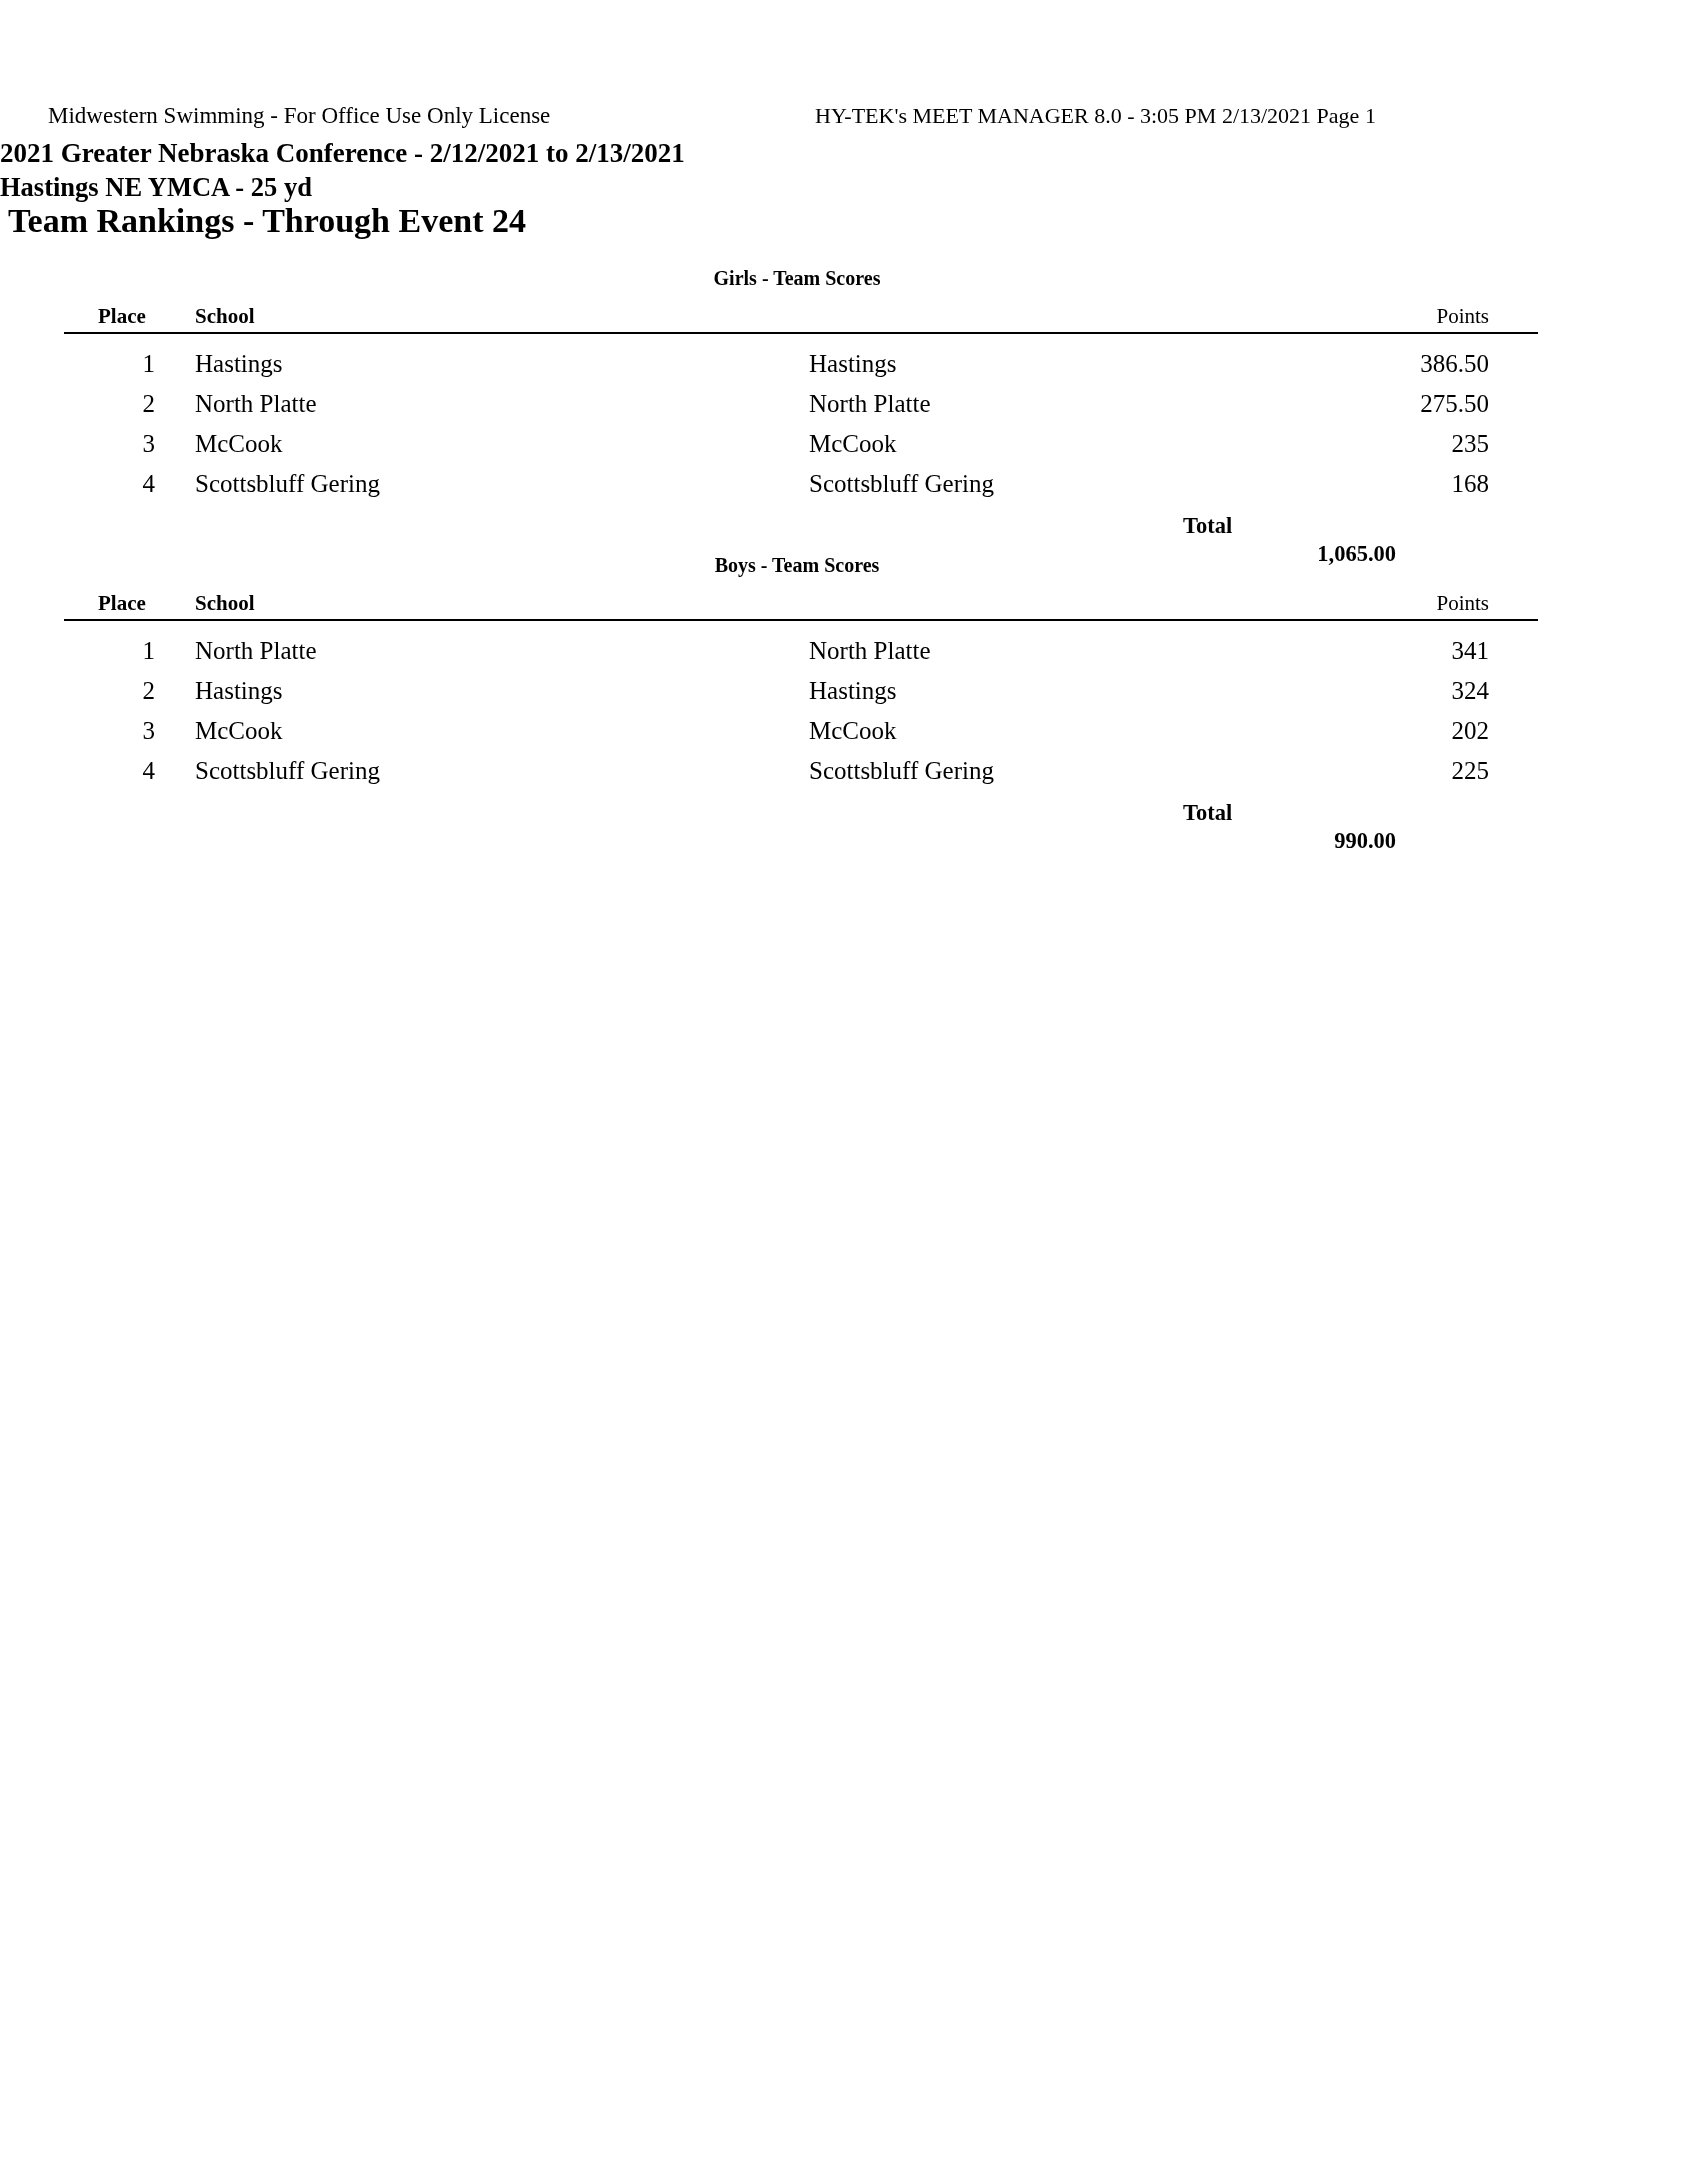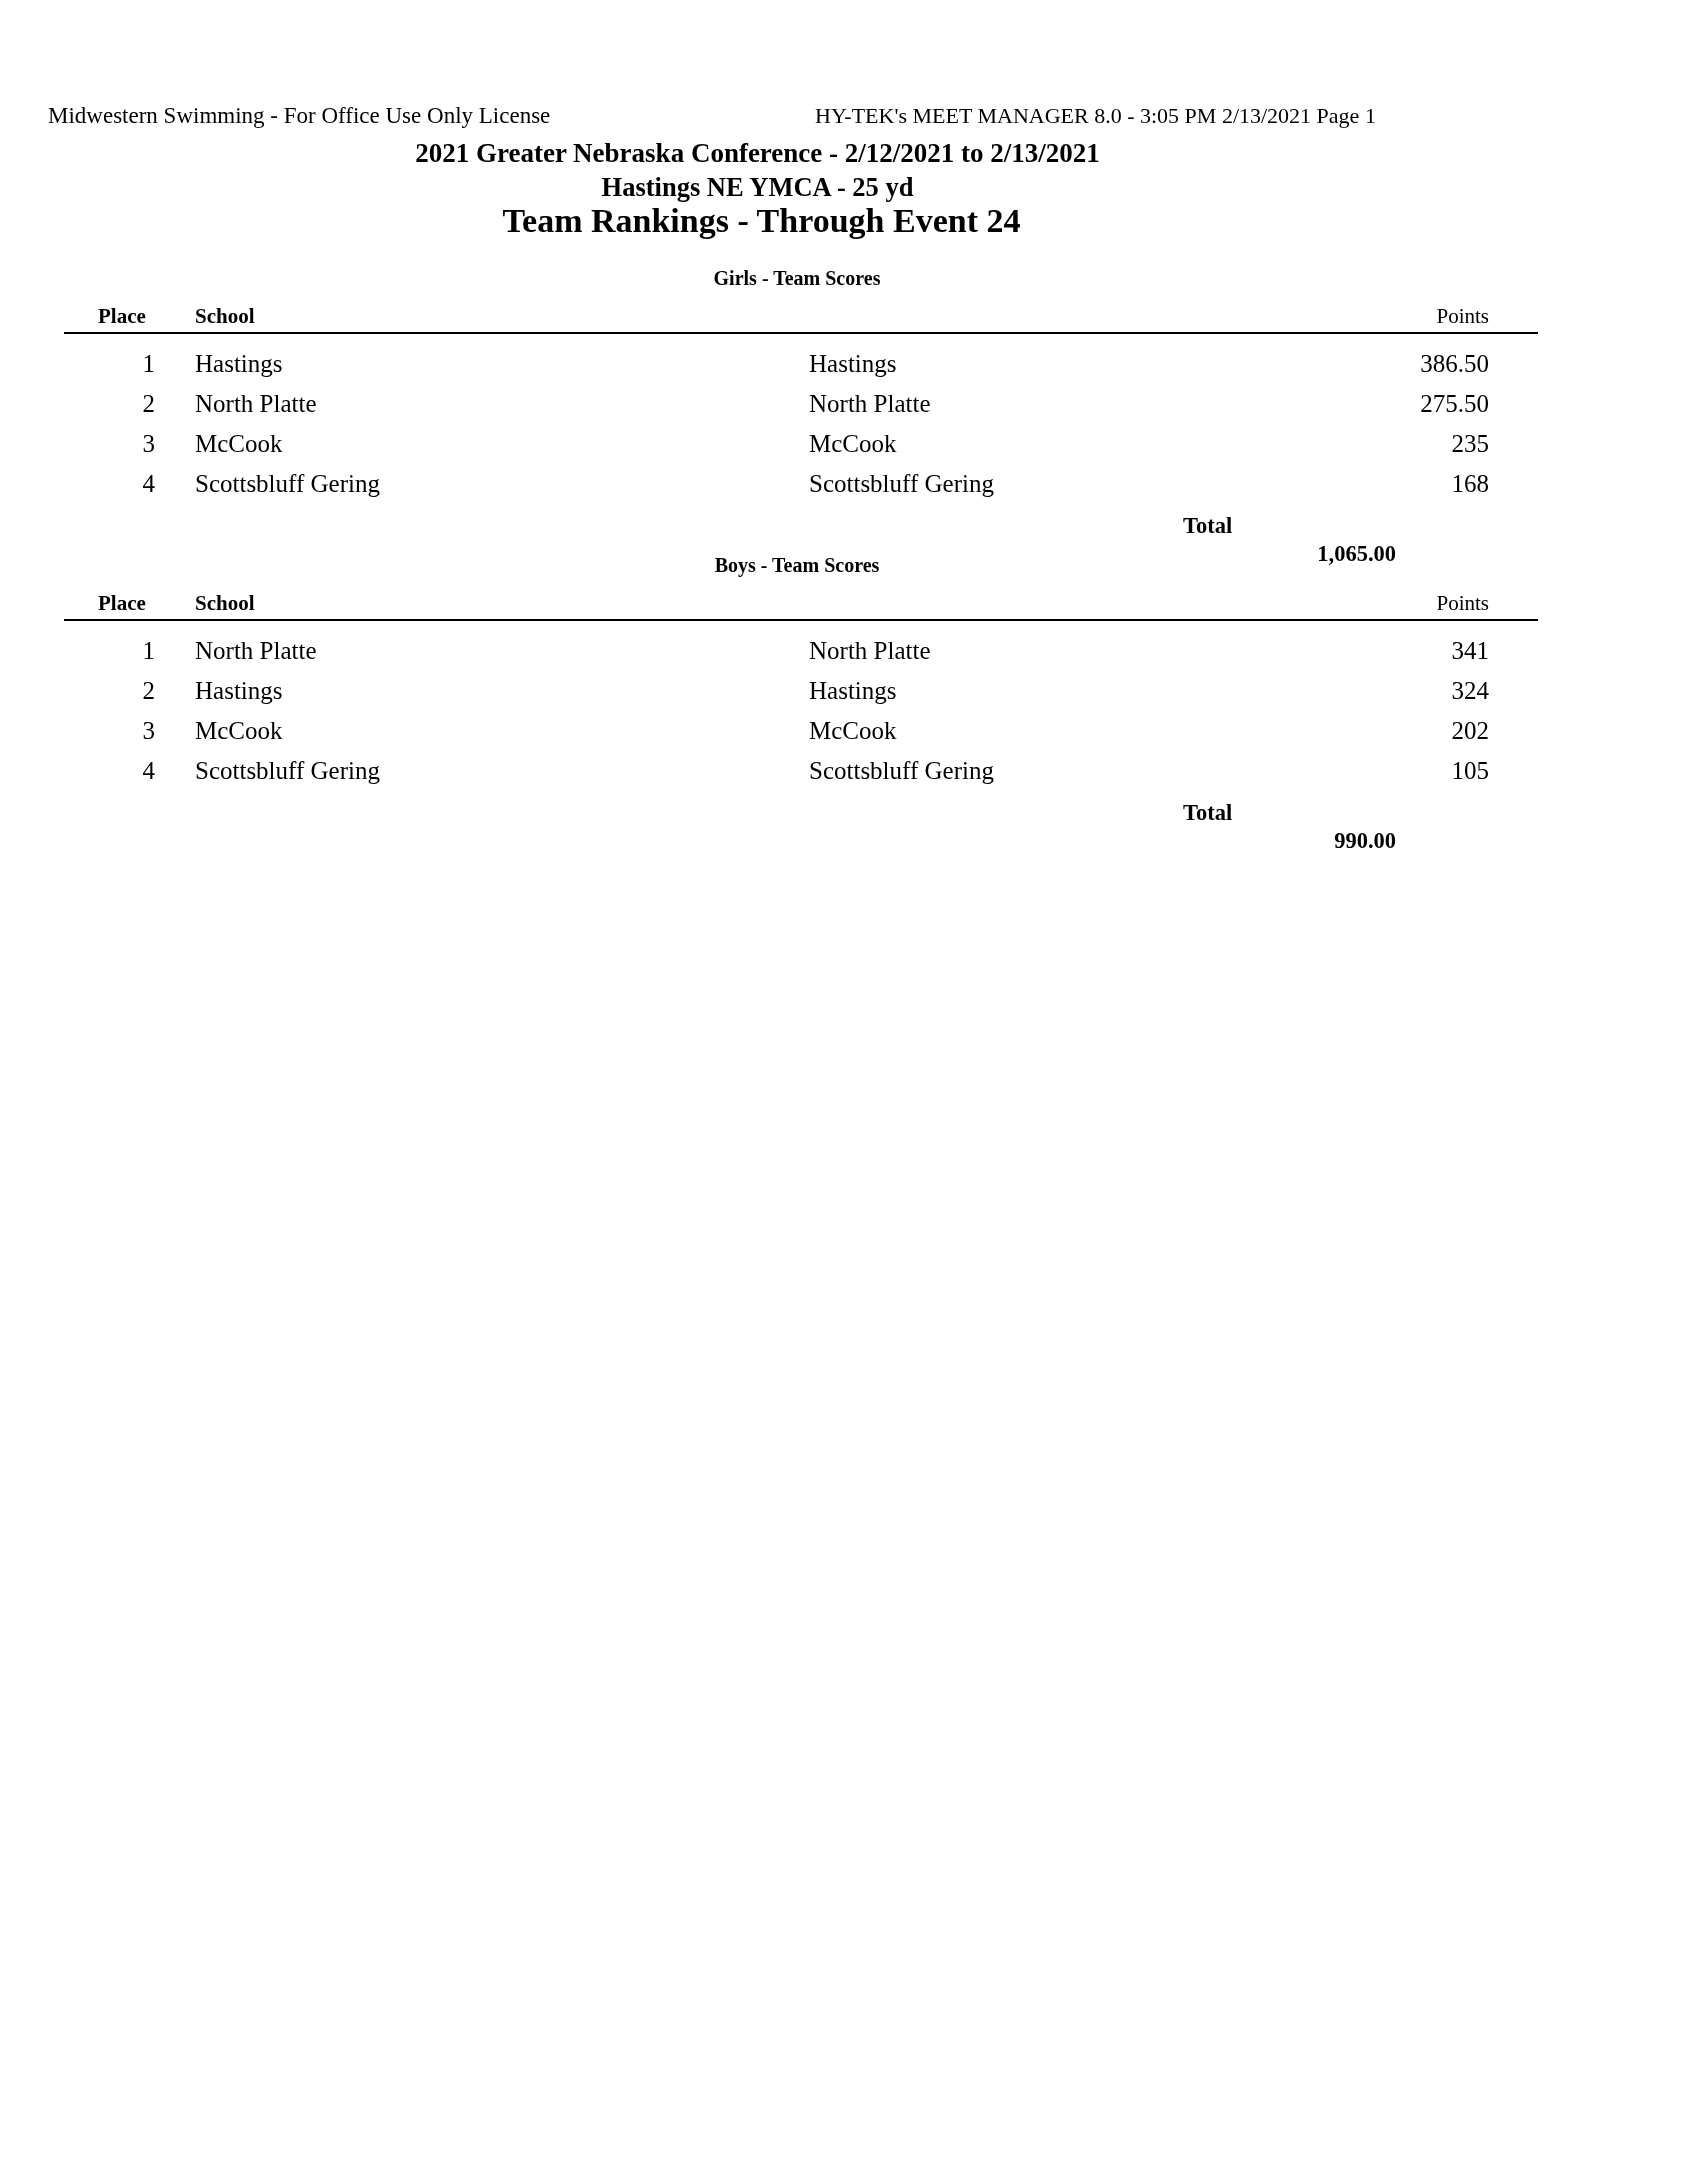--- a/index.html
+++ b/index.html
@@ -47,21 +47,20 @@
     line-height: 29px;
     white-space: nowrap;
   }
 
   
   .titles {
     position: absolute;
     top: 136px;
     left: 0;
     width: 1515px;
-    text-align: center;
   }
   .title-line {
     font-weight: bold;
     font-size: 26.5px;
     line-height: 34px;
     white-space: nowrap;
   }
   .title-line.t1 { font-size: 27px; }
   .title-line.t2 { font-size: 26.5px; }
   .title-line.t3 { font-size: 34px; padding-left: 8px; }
@@ -269,21 +268,21 @@
       <div class="row">
         <div class="c-place">3</div>
         <div class="c-school">McCook</div>
         <div class="c-team">McCook</div>
         <div class="c-points">202</div>
       </div>
       <div class="row">
         <div class="c-place">4</div>
         <div class="c-school">Scottsbluff Gering</div>
         <div class="c-team">Scottsbluff Gering</div>
-        <div class="c-points">105</div>
+        <div class="c-points">225</div>
       </div>
     </div>
 
     <div class="total-row">
       <div class="t-label">Total</div>
       <div class="t-value">990.00</div>
     </div>
   </div>
 
 </div>

